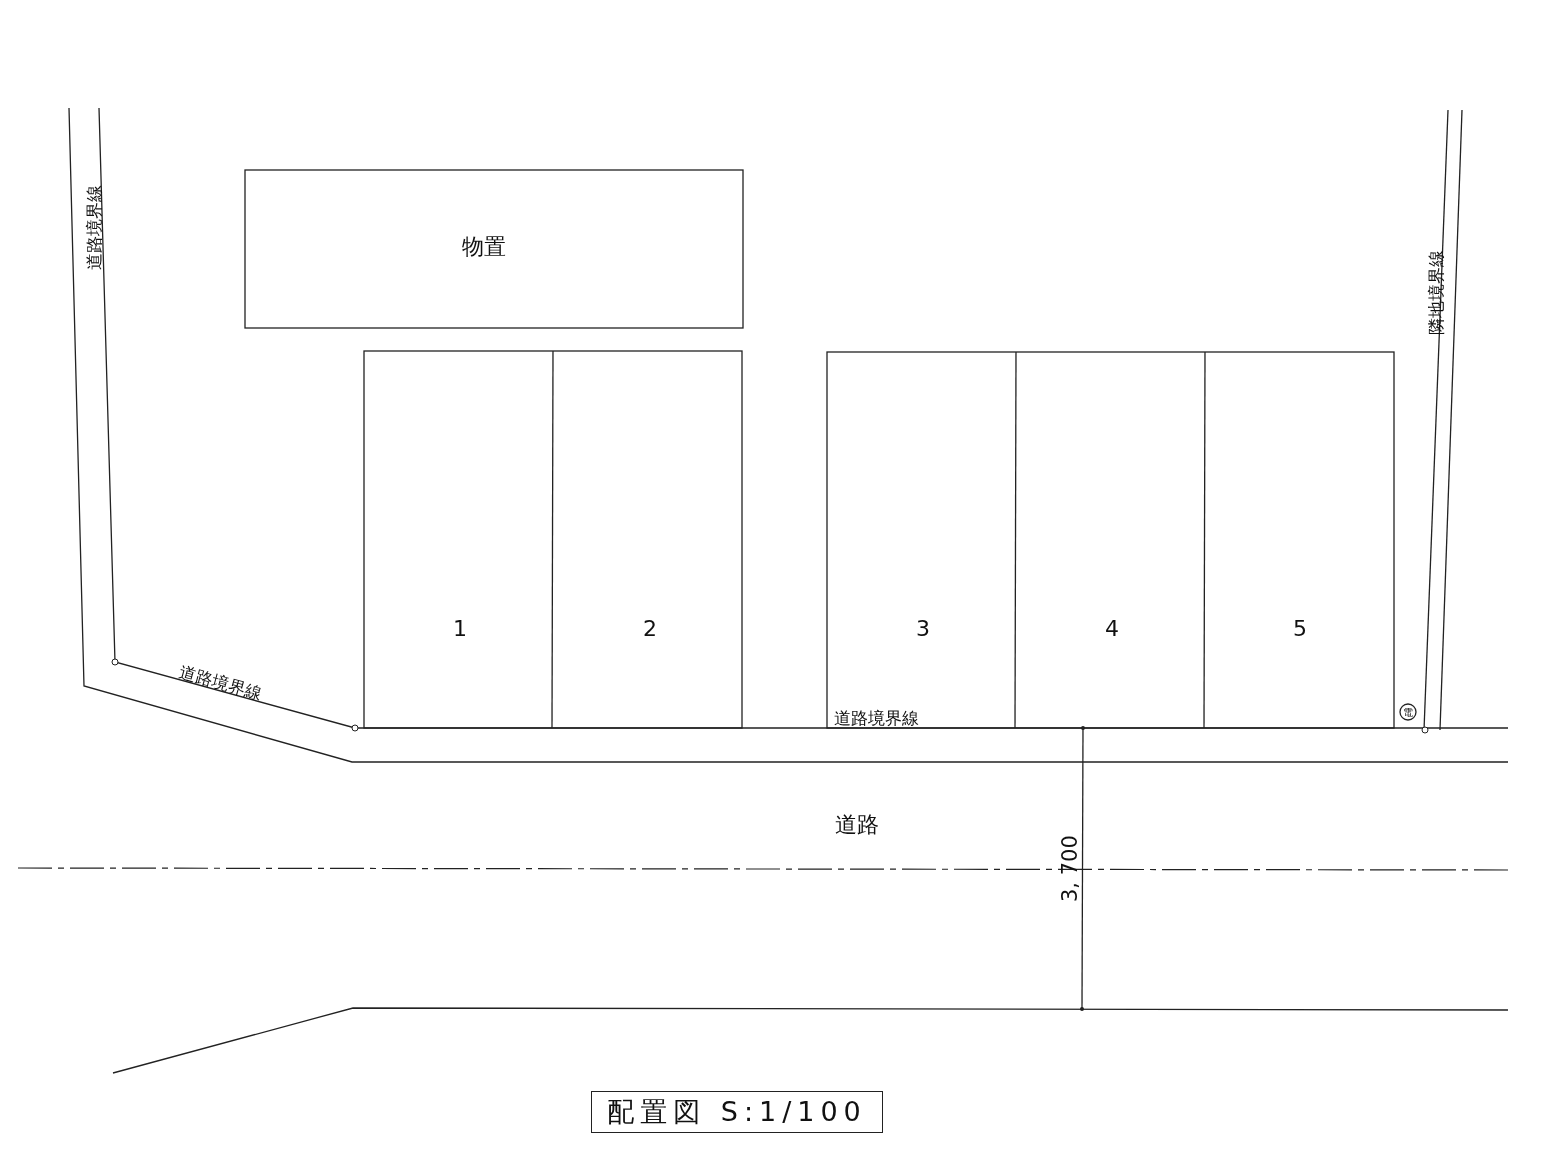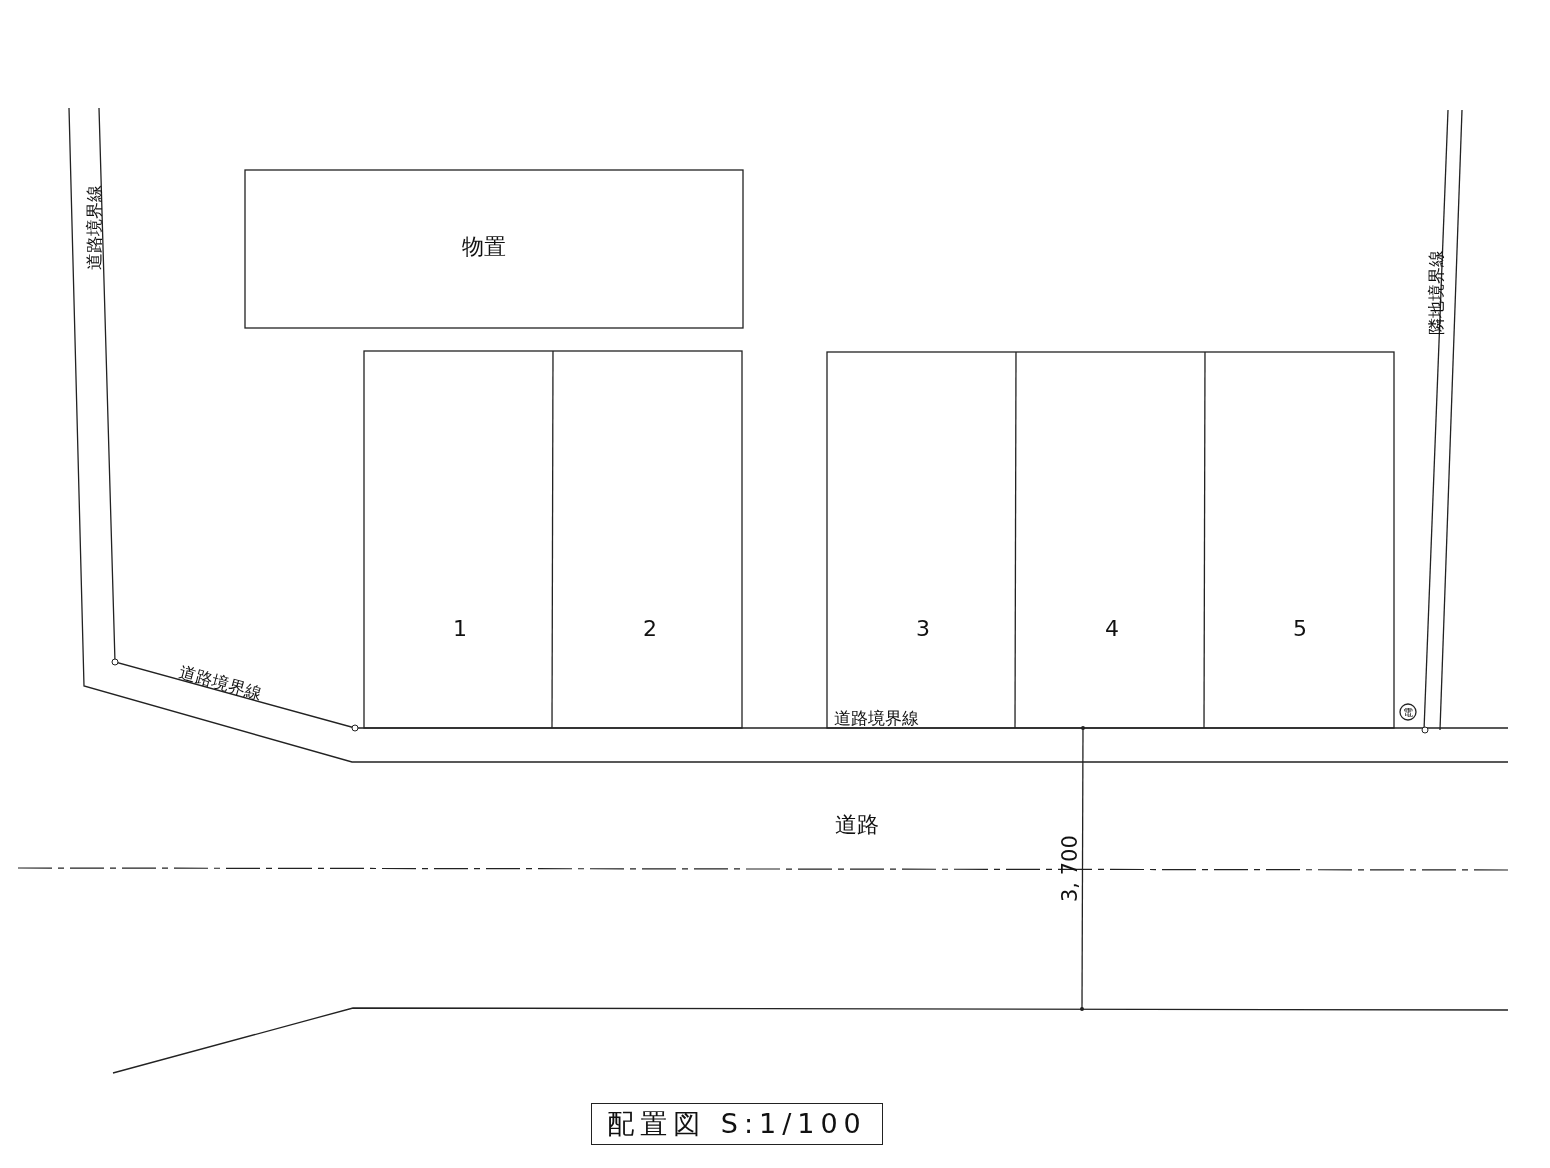--- a/index.html
+++ b/index.html
@@ -1,21 +1,21 @@
 <!DOCTYPE html>
 <html><head>
 <meta charset="utf-8">
 <style>
 html,body{margin:0;padding:0;background:#fff;}
 body{width:1550px;height:1168px;position:relative;overflow:hidden;font-family:"DejaVu Sans",sans-serif;}
 svg{position:absolute;left:0;top:0;}
 svg text{font-family:"DejaVu Sans",sans-serif;fill:#111;}
 .ln{stroke:#222;stroke-width:1.3;fill:none;}
 .dash{stroke:#222;stroke-width:1.2;fill:none;stroke-dasharray:34 6 6 6;}
-.title-box{position:absolute;left:591px;top:1091px;width:292px;height:42px;border:1.5px solid #222;box-sizing:border-box;display:flex;align-items:center;justify-content:center;font-size:27px;letter-spacing:6px;color:#111;margin-top:12px;}
+.title-box{position:absolute;left:591px;top:1091px;width:292px;height:42px;border:1.5px solid #222;box-sizing:border-box;display:flex;align-items:center;justify-content:center;font-size:27px;letter-spacing:6px;color:#111;}
 </style>
 </head>
 <body>
 
 <svg width="1550" height="1168" viewBox="0 0 1550 1168">
 
   <polyline class="ln" points="69,108 84,686 352,762 1508,762"></polyline>
   <polyline class="ln" points="99,108 115,662 355,728 1508,728"></polyline>
   <circle cx="115" cy="662" r="3" fill="#fff" stroke="#222"></circle>
   <circle cx="355" cy="728" r="3" fill="#fff" stroke="#222"></circle>

